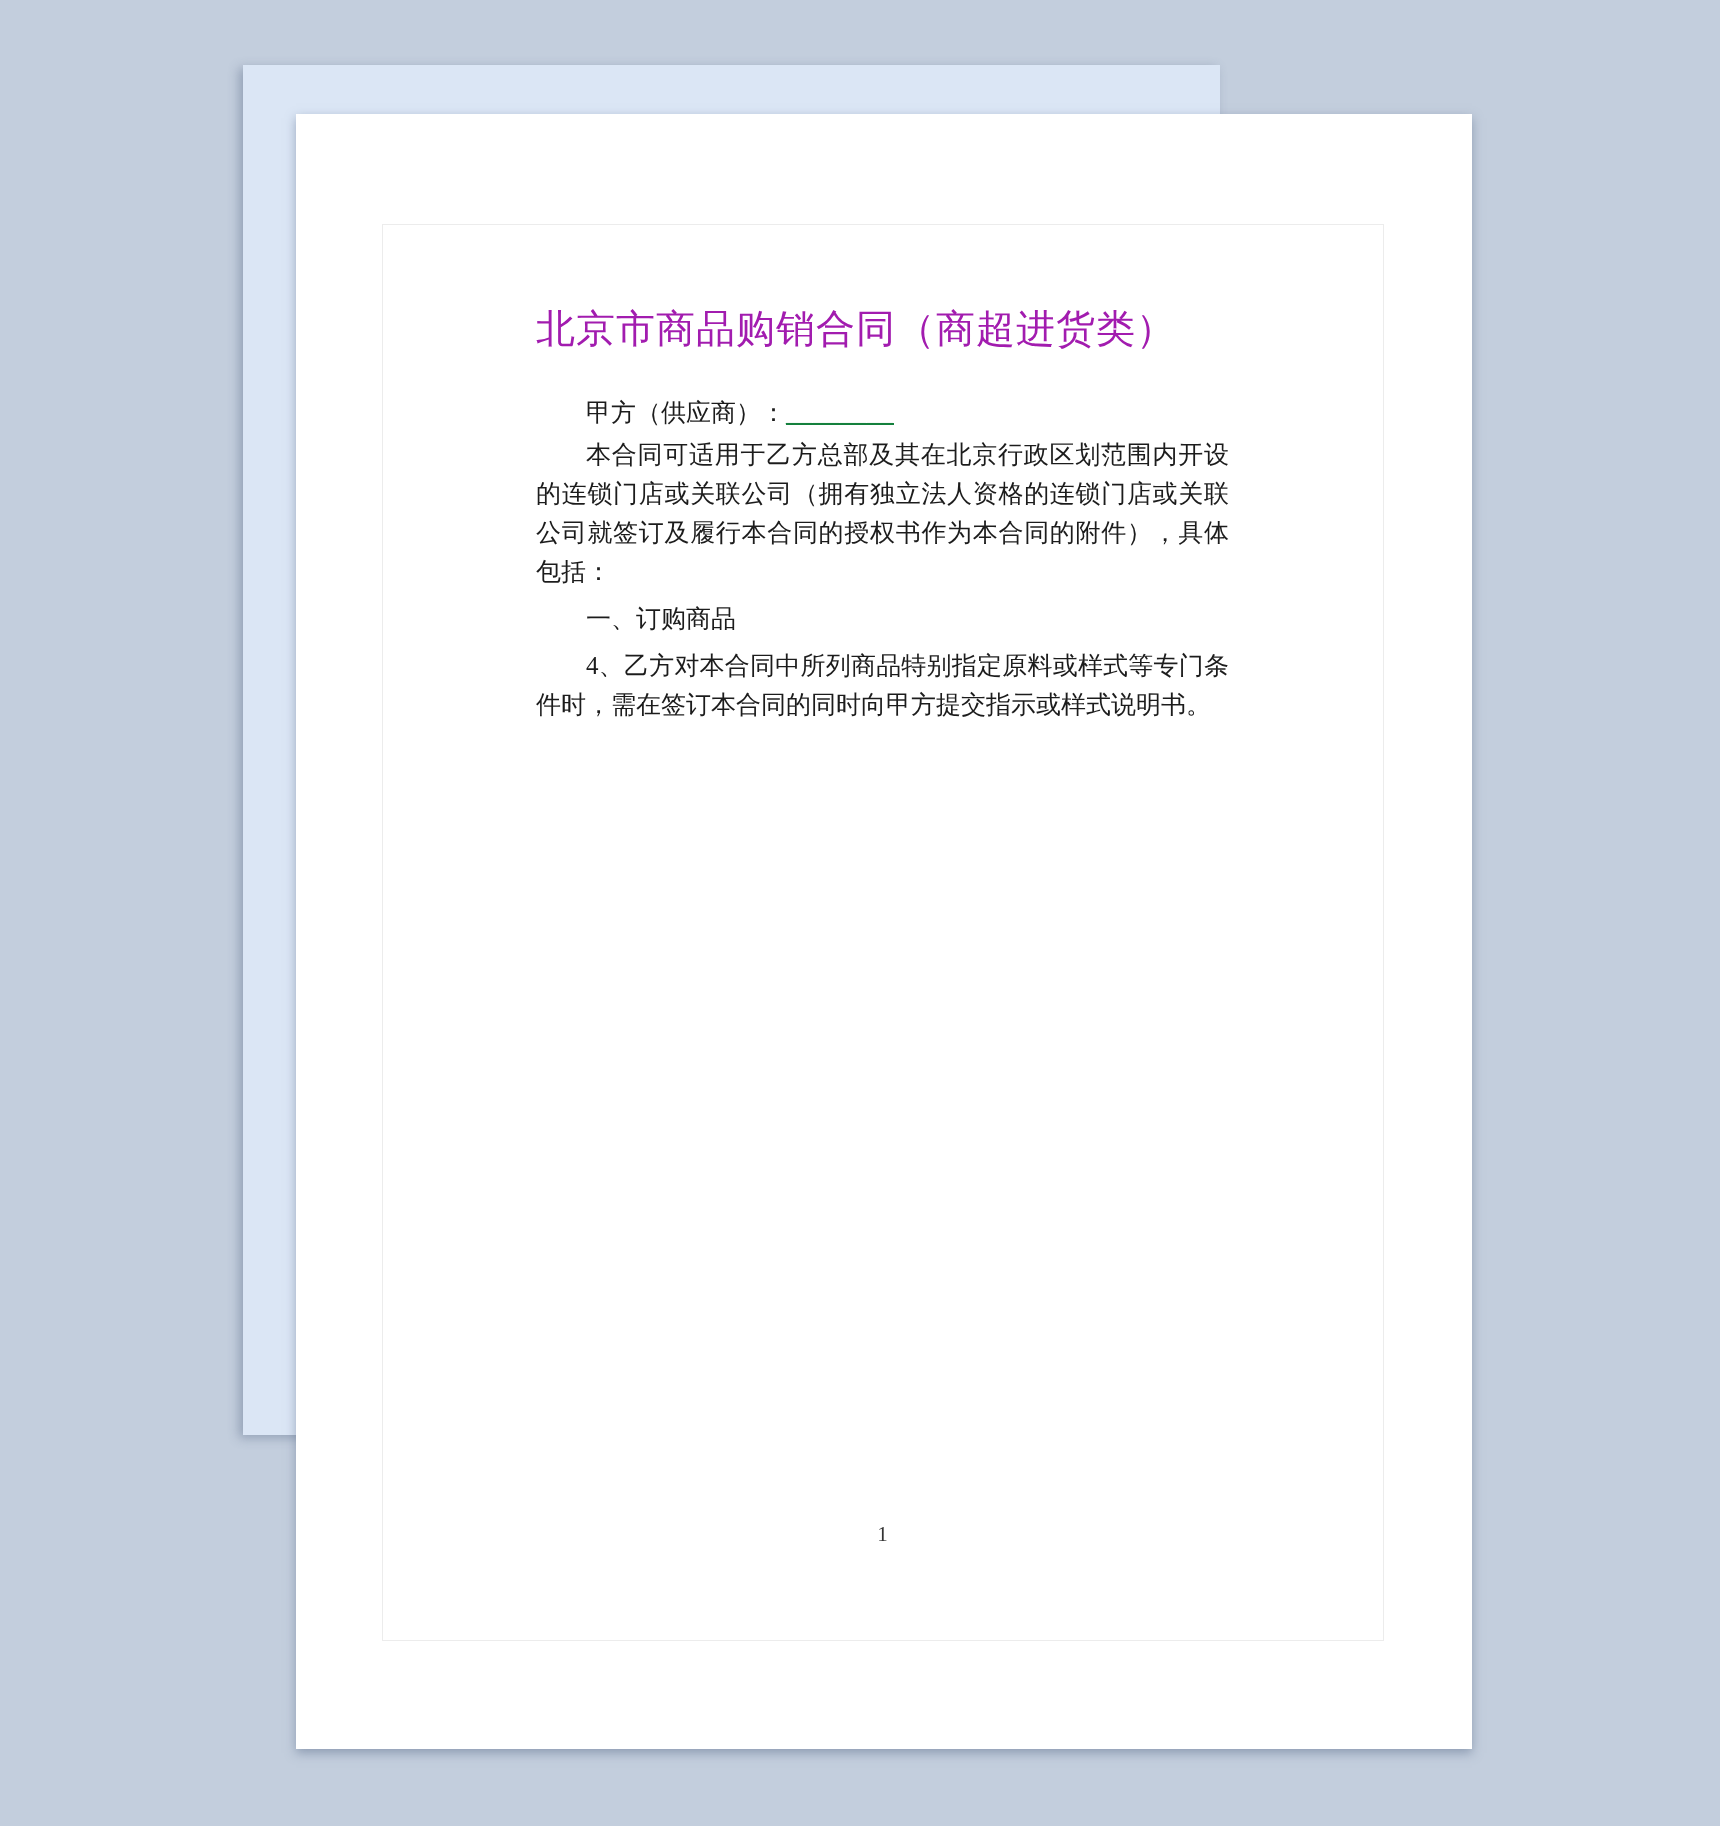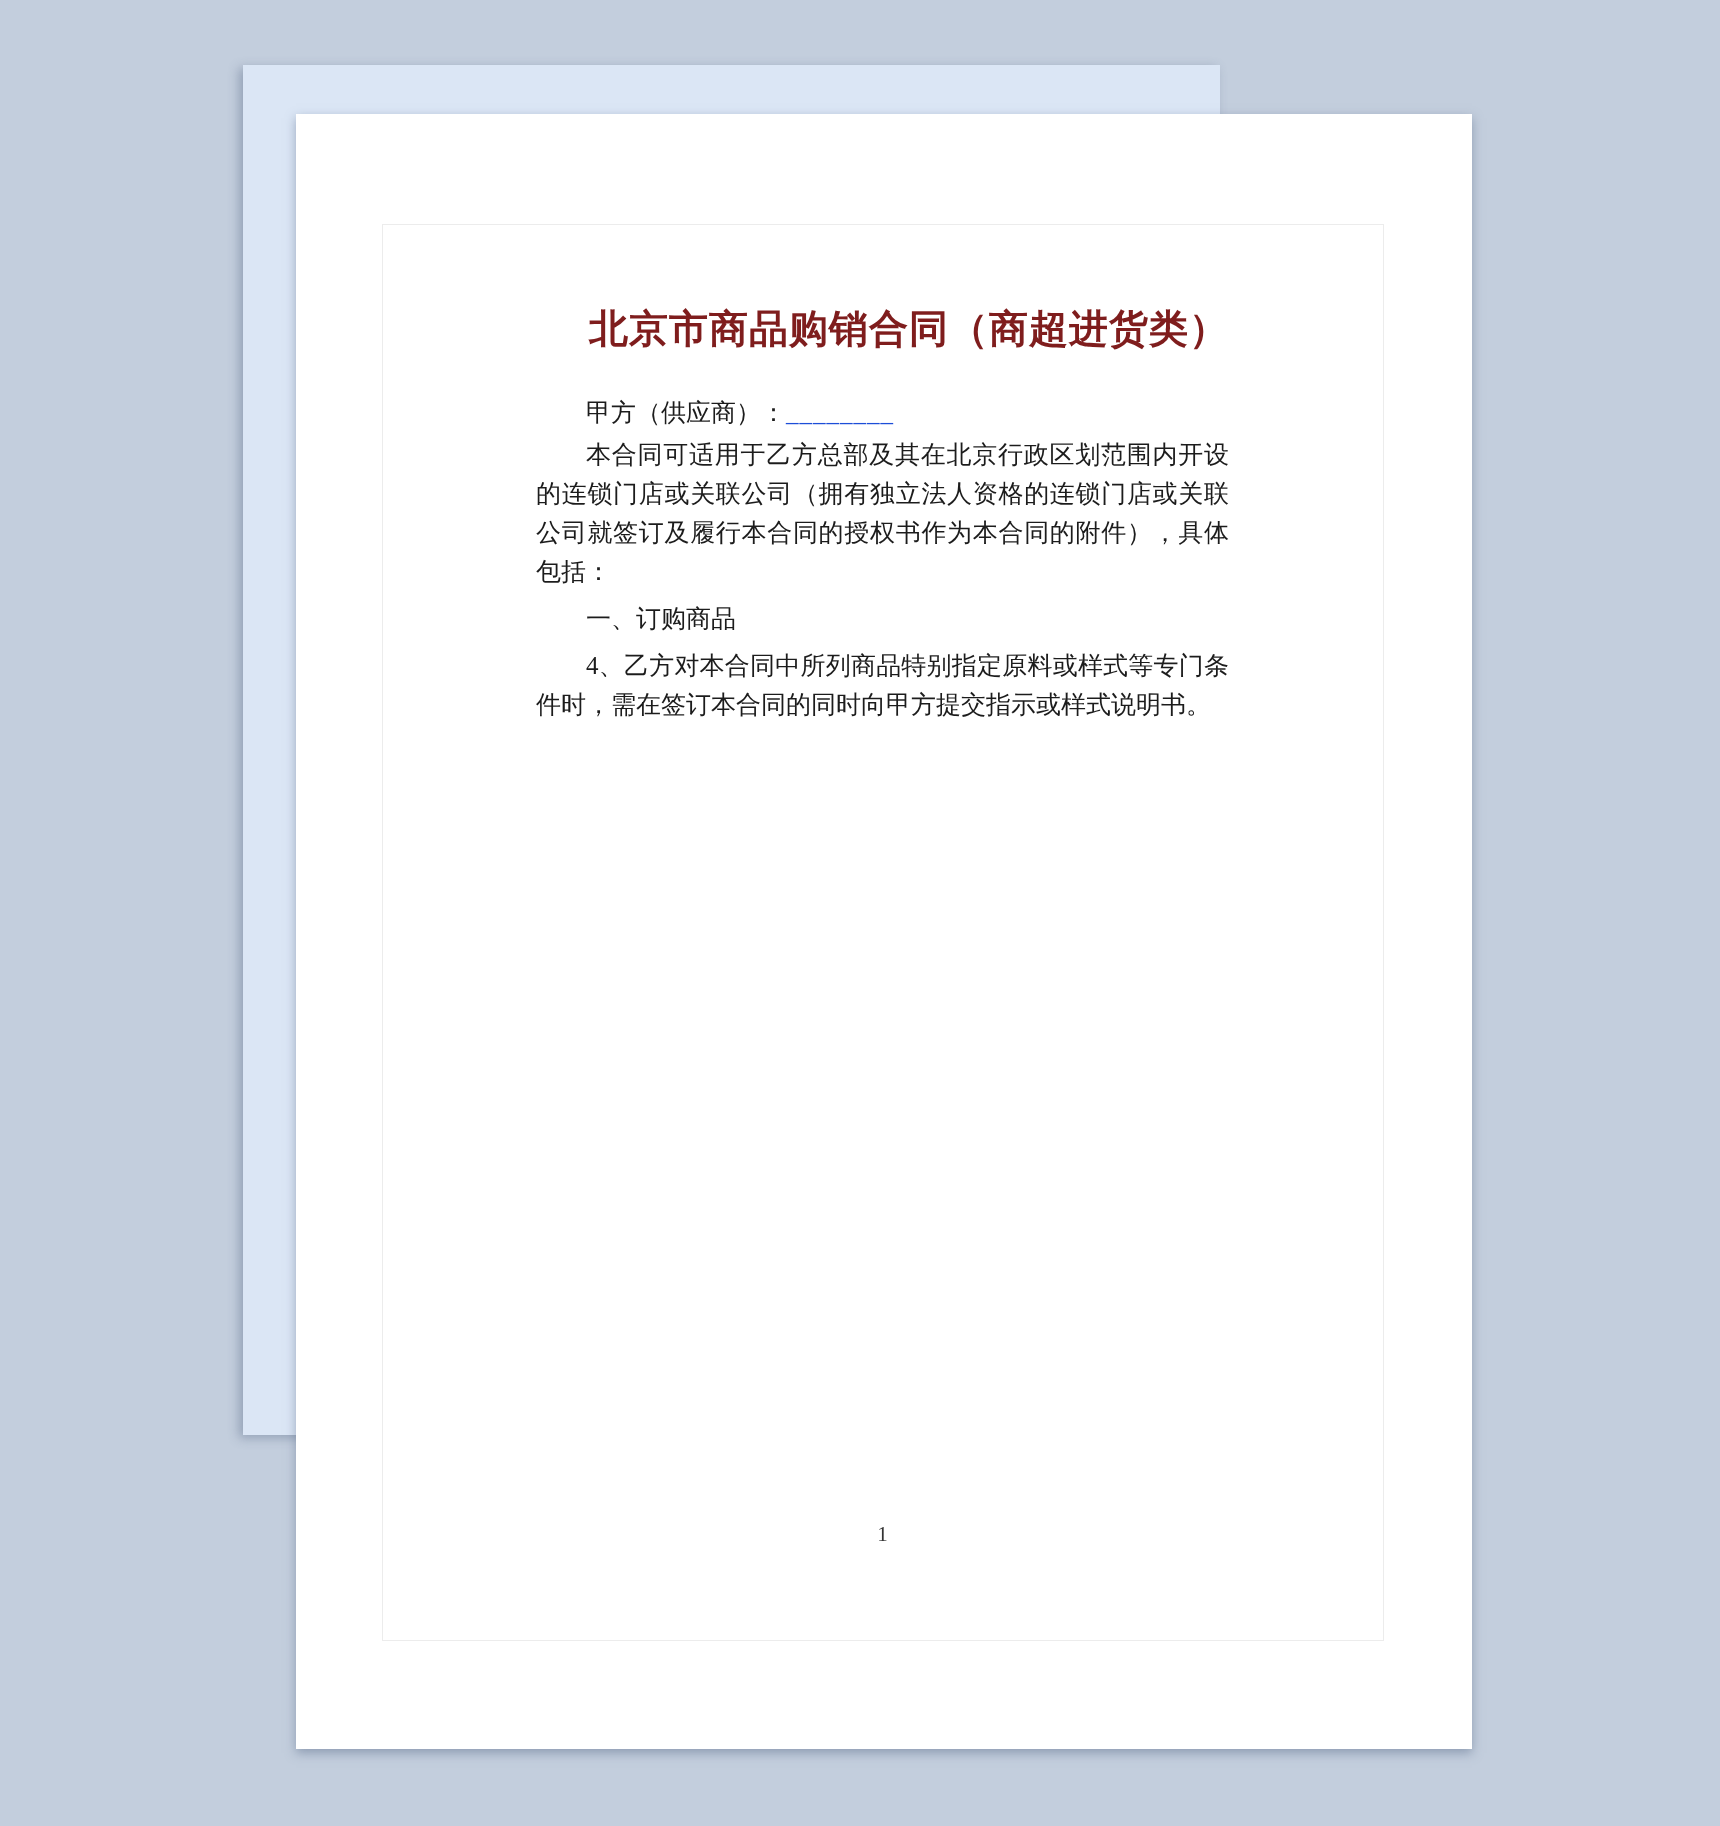--- a/index.html
+++ b/index.html
@@ -40,43 +40,44 @@
   .content {
     position: absolute;
     left: 240px;
     top: 0;
     width: 693px;
     color: #1c1c1c;
   }
   .doc-title {
     margin: 191px 0 0 0;
     font-family: "Liberation Sans", "DejaVu Sans", sans-serif;
-    font-weight: 700;
+    font-weight: 400;
     font-size: 39px;
     line-height: 47px;
     letter-spacing: 1px;
-    text-align: right;
-    color: #7f1d1d;
+    text-align: left;
+    color: #a21caf;
     white-space: nowrap;
   }
   .para {
     margin: 0 0 8px 0;
     font-size: 25px;
     line-height: 39px;
     text-align: justify;
     text-indent: 2em;
   }
   .party-line {
     margin-bottom: 3px;
     text-align: left;
   }
   .party-line.first { margin-top: 41px; }
   .blank {
-    color: #1d4ed8;
+    color: #15803d;
     letter-spacing: 1px;
+    text-decoration: underline;
   }
   .page-number {
     position: absolute;
     left: 240px;
     top: 1408px;
     width: 693px;
     text-align: center;
     font-size: 21px;
     color: #333;
   }

